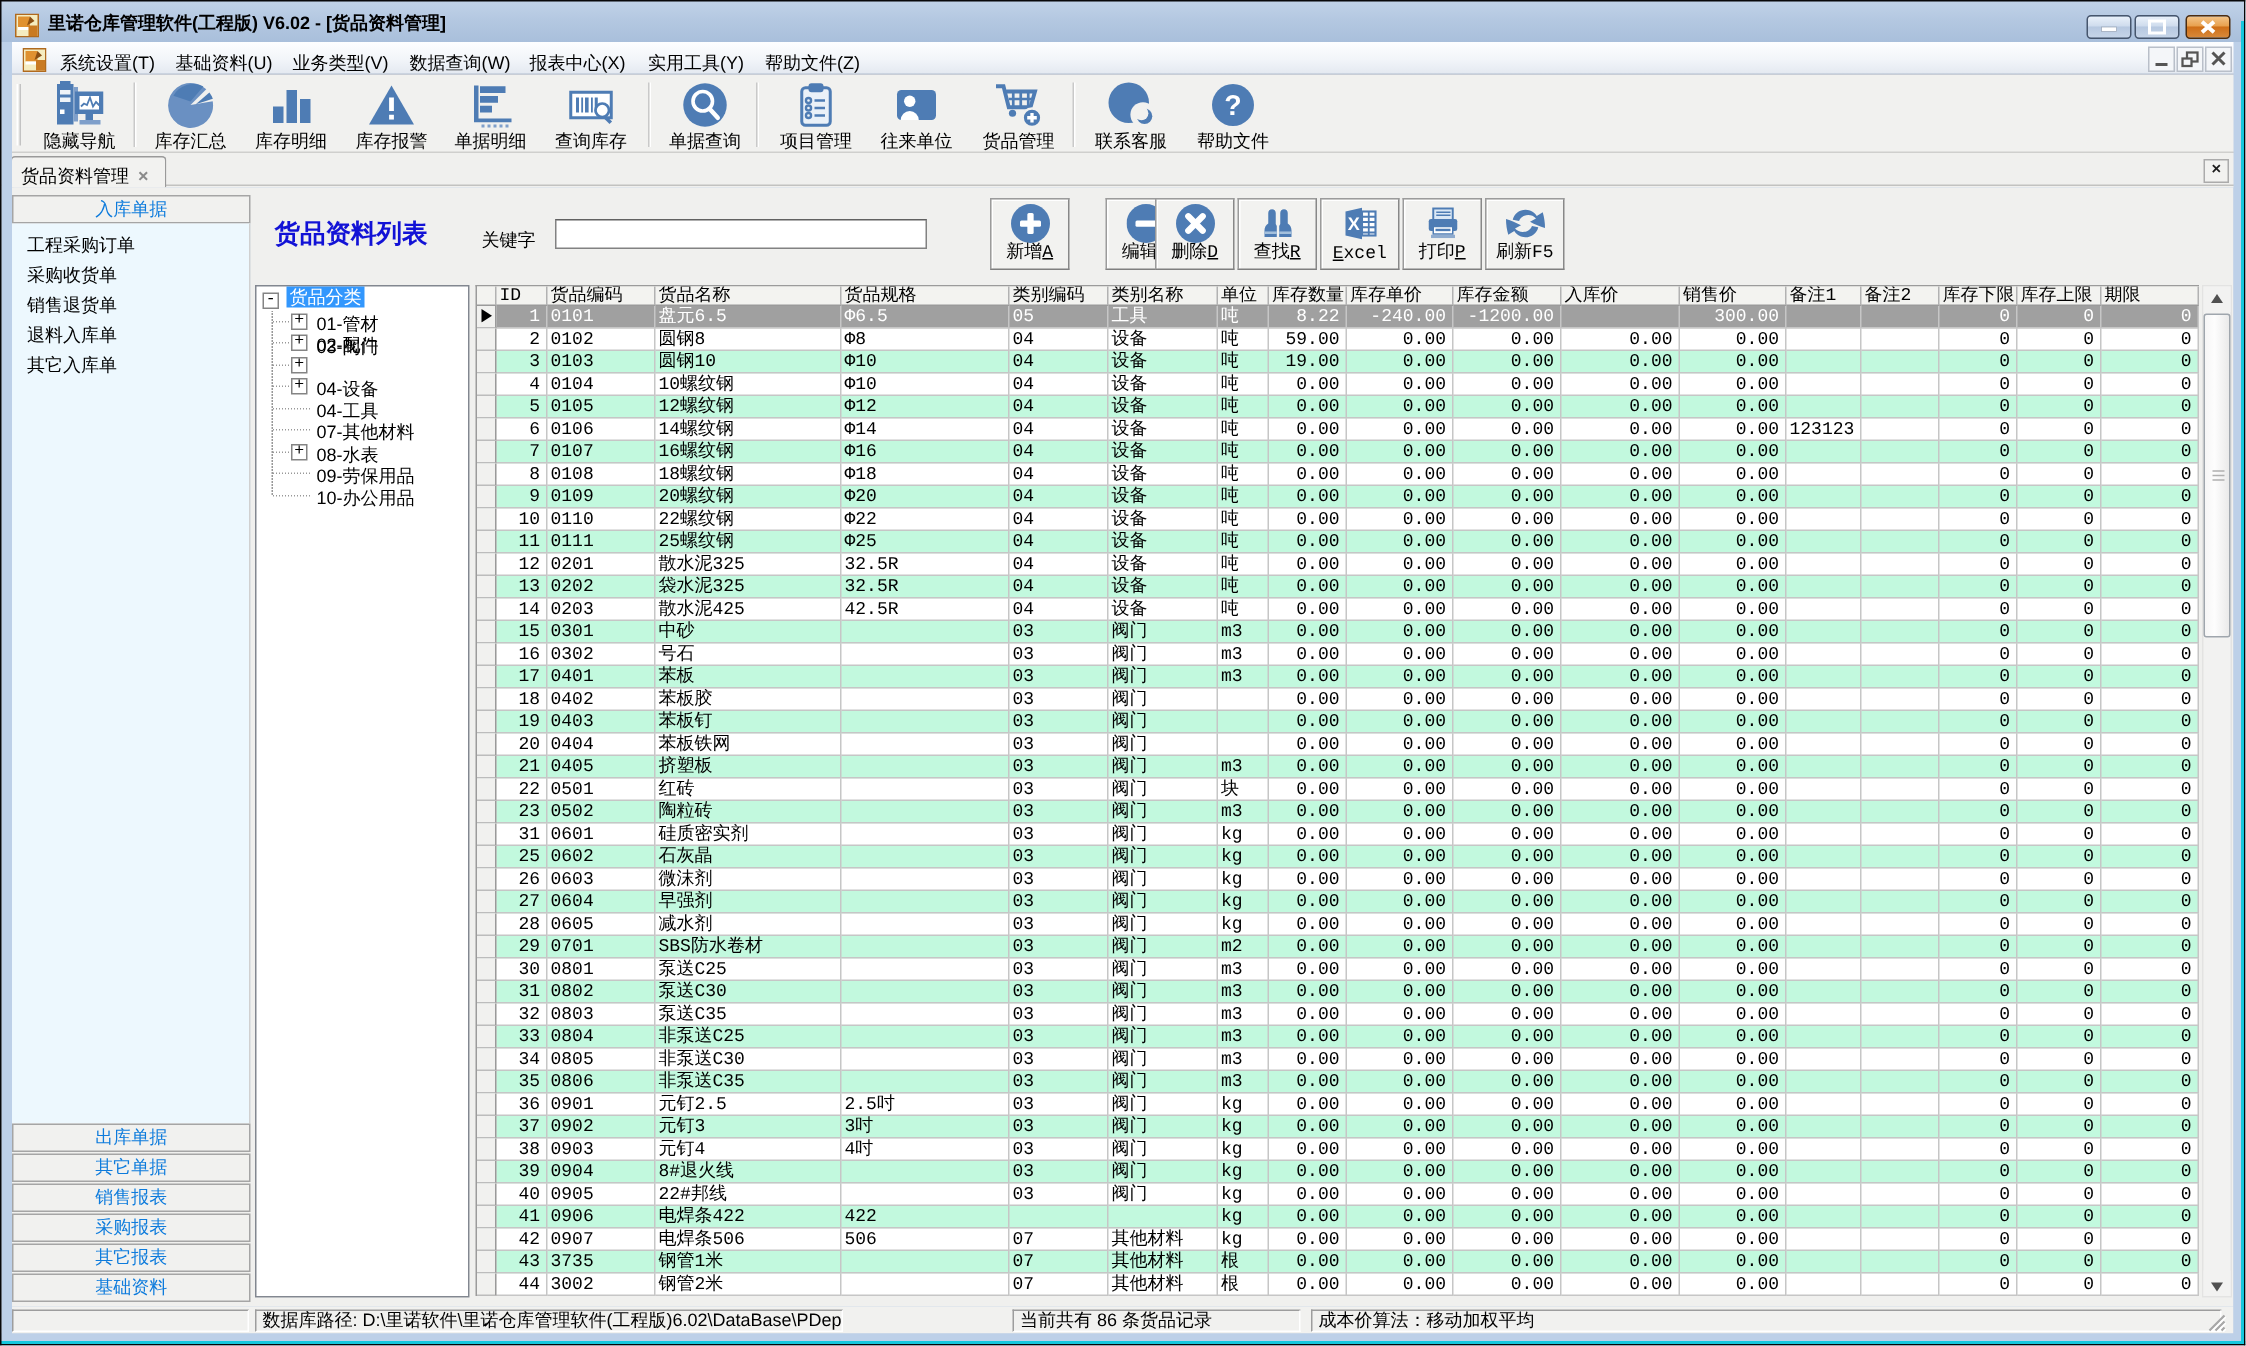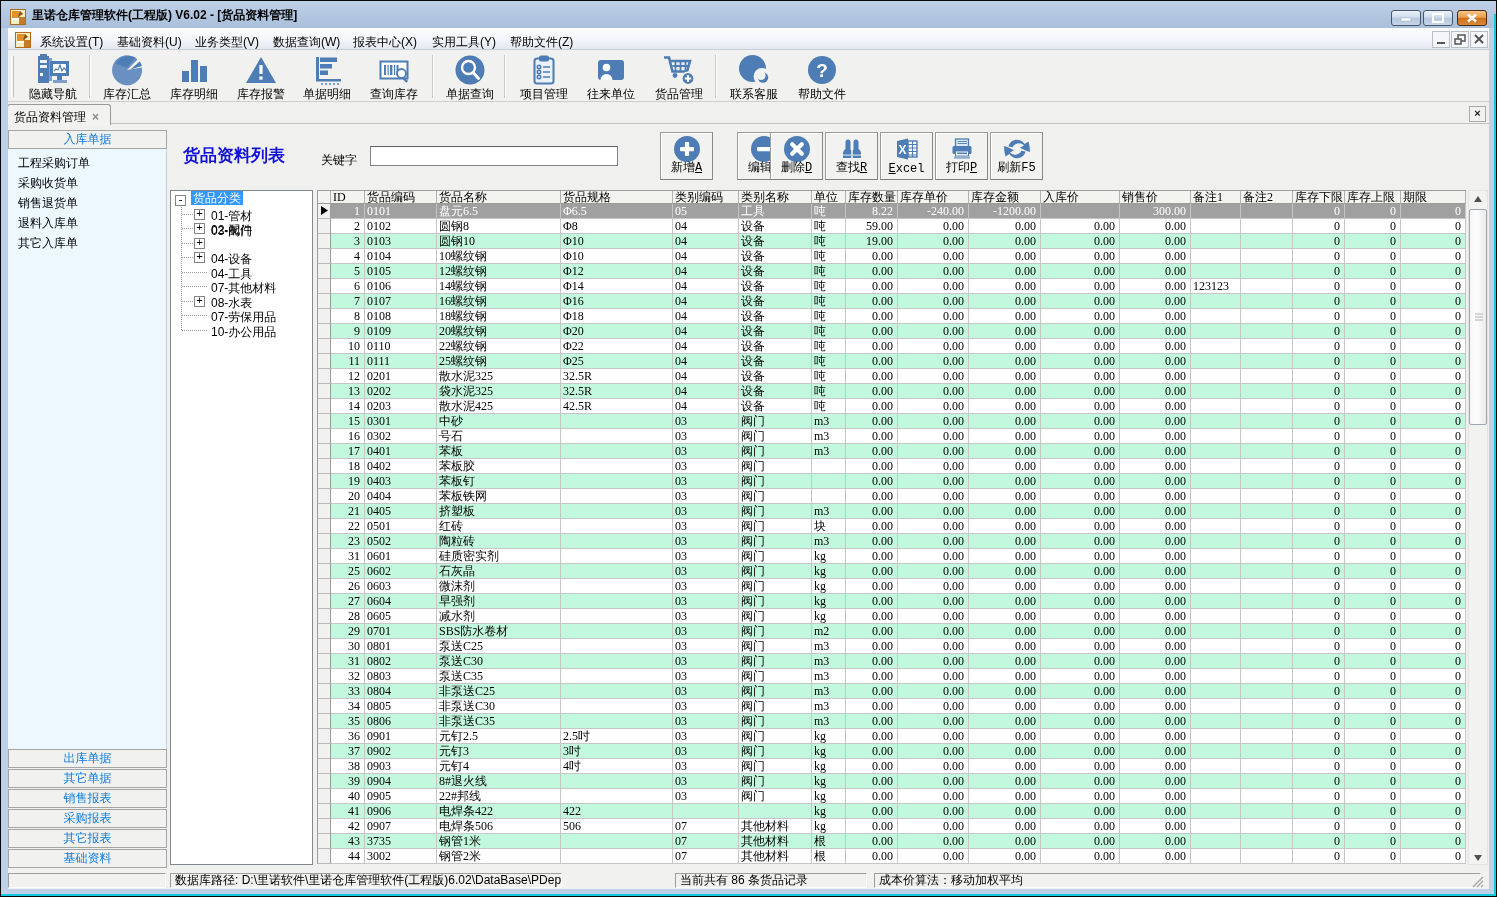--- a/index.html
+++ b/index.html
@@ -54,21 +54,21 @@
 .abtn .lbl{position:absolute;left:0;bottom:3px;width:100%;text-align:center;font-size:12px;font-family:"Liberation Mono",monospace;color:#000}
 .abtn svg{position:absolute;left:50%;top:3px;transform:translateX(-50%)}
 
 #tree{left:169px;top:65px;width:143px;height:675px;background:#fff;border:1px solid #828790}
 .tnode{position:absolute;font-size:12px;color:#000;white-space:nowrap}
 .pbox{position:absolute;width:11px;height:11px;background:#fff;border:1px solid #848484;font-family:"Liberation Mono",monospace;font-size:11px;line-height:8px;text-align:center;color:#000}
 #rootsel{position:absolute;left:20px;top:0px;background:#3297fd;color:#fff;padding:0 2px;height:14px;line-height:14px}
 .dotv{position:absolute;width:1px;background-image:repeating-linear-gradient(180deg,#989898 0 1px,transparent 1px 2px)}
 .doth{position:absolute;height:1px;background-image:repeating-linear-gradient(90deg,#989898 0 1px,transparent 1px 2px)}
 
-#grid{left:316px;top:65px;border-top:1px solid #9b9b9b;border-left:1px solid #9b9b9b;font-family:Liberation Serif, serif;font-size:12px}
+#grid{left:316px;top:65px;border-top:1px solid #9b9b9b;border-left:1px solid #9b9b9b;font-family:Liberation Mono, monospace;font-size:12px}
 .hrow{display:grid;height:13px;background:#f3f3f0}
 .hrow div{border-right:1px solid #b2b2b2;border-bottom:1px solid #9a9a9a;padding-left:2px;line-height:12px;overflow:hidden;white-space:nowrap}
 .drow{display:grid;height:15px;background:#fff}
 .drow.g{background:#c2f9de}
 .drow.sel{background:#a0a0a0;color:#fff}
 .drow div{border-right:1px solid #c6c6c6;border-bottom:1px solid #c6c6c6;line-height:14px;overflow:hidden;white-space:nowrap}
 .drow div.r{text-align:right;padding-right:4px}
 .drow div.l{padding-left:2px}
 .drow div.s{background:#f1f1ef;border-right:1px solid #9a9a9a;border-bottom:1px solid #bcbcbc;position:relative}
 .drow.sel div.s{background:#f1f1ef;color:#000}
@@ -339,21 +339,21 @@
 <div class="doth" style="left:11px;top:66.0px;width:12px"></div>
 <div class="tnode" style="left:40px;top:60.0px">04-设备</div>
 <div class="doth" style="left:11px;top:80.5px;width:26px"></div>
 <div class="tnode" style="left:40px;top:74.5px">04-工具</div>
 <div class="doth" style="left:11px;top:95.0px;width:26px"></div>
 <div class="tnode" style="left:40px;top:89.0px">07-其他材料</div>
 <div class="pbox" style="left:23px;top:104.5px">+</div>
 <div class="doth" style="left:11px;top:109.5px;width:12px"></div>
 <div class="tnode" style="left:40px;top:103.5px">08-水表</div>
 <div class="doth" style="left:11px;top:124.0px;width:26px"></div>
-<div class="tnode" style="left:40px;top:118.0px">07-劳保用品</div>
+<div class="tnode" style="left:40px;top:118.0px">09-劳保用品</div>
 <div class="doth" style="left:11px;top:138.5px;width:26px"></div>
 <div class="tnode" style="left:40px;top:132.5px">10-办公用品</div>
 </div>
 <div class="abs" id="grid" style="width:1149px">
 <div class="hrow" style="grid-template-columns:13px 34px 72px 124px 112px 66px 73px 34px 52px 71px 72px 79px 71px 50px 52px 52px 56px 65px">
         <div></div>
         <div>ID</div>
         <div>货品编码</div>
         <div>货品名称</div>
         <div>货品规格</div>

